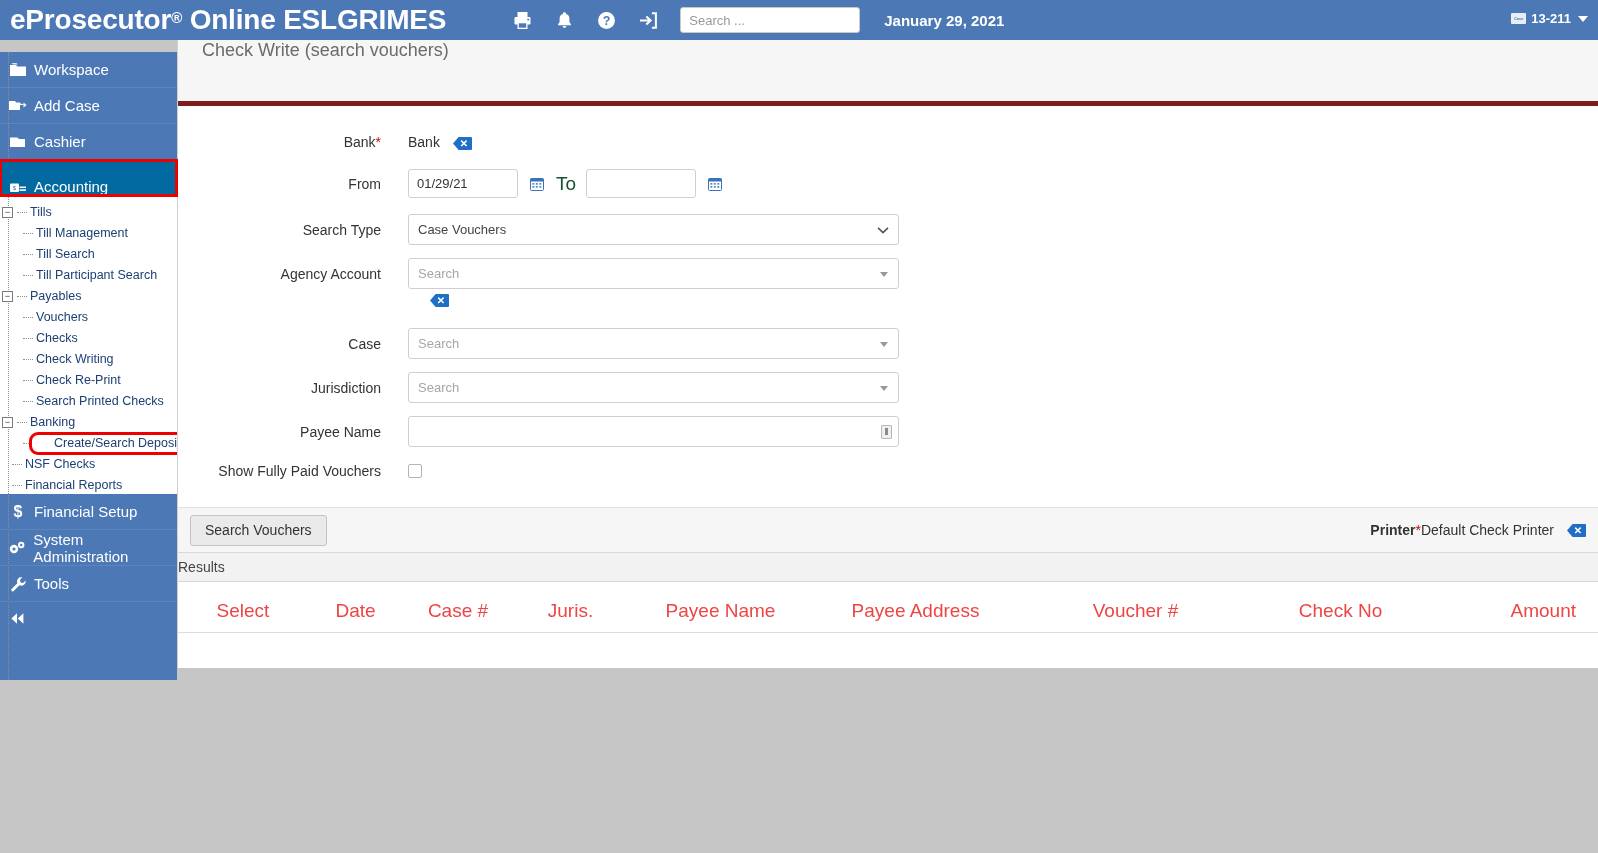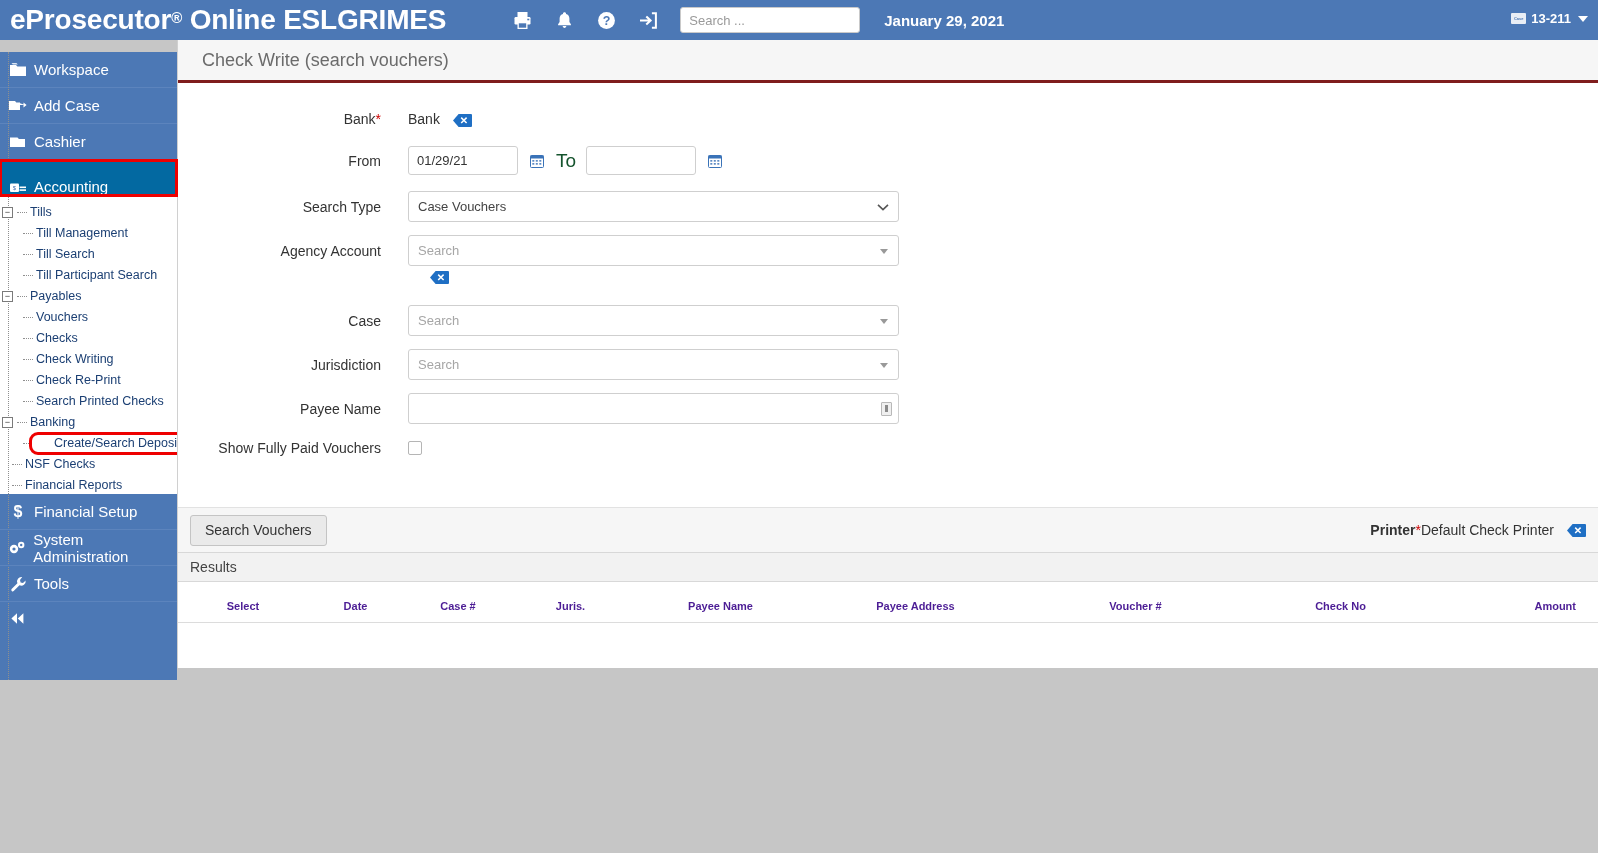--- a/index.html
+++ b/index.html
@@ -155,24 +155,24 @@
   }
 
   
   .content {
     position: absolute; top: 40px; left: 177px;
     width: 1421px; height: 628px;
     background: #ffffff;
     border-left: 1px solid #d0d0d0;
   }
   .page-header {
-    height: 43px;
+    height: 66px;
     background: #f6f6f6;
-    border-bottom: 3px solid #7f1d1d;
-    display: flex; align-items: center;
+    border-bottom: 5px solid #7f1d1d;
+    display: flex; 
     padding-left: 24px;
     font-size: 18px; color: #6b6b6b;
   }
 
   .form-area { padding: 20px 0 0 0; }
   .frow {
     display: flex; align-items: center;
     margin-bottom: 8px;
   }
   .flabel {
@@ -294,31 +294,30 @@
   }
   .printer-wrap .plabel { font-weight: bold; text-align: center; }
   .printer-wrap .req { color: #cc0000; }
 
   .results-bar {
     position: absolute; left: 0; right: 0;
     top: 513px; height: 29px;
     background: #f2f2f2;
     border-bottom: 1px solid #d8d8d8;
     display: flex; align-items: center;
-    padding-left: 12px;
     font-size: 14px; color: #444;
   }
   table.results {
     position: absolute; top: 542px; left: 0;
     width: 100%;
     border-collapse: collapse;
   }
   table.results th {
-    font-size: 11px; font-weight: bold;
-    color: #4c1d95;
+    font-size: 19px; font-weight: normal;
+    color: #ef4444;
     padding: 18px 0 10px 0;
     border-bottom: 1px solid #dcdcdc;
     white-space: nowrap;
   }
 </style>
 </head>
 <body>
 
 <div class="topbar">
   <div class="app-title"><span>eProsecutor</span><span class="reg">®</span><span> Online ESLGRIMES</span></div>

